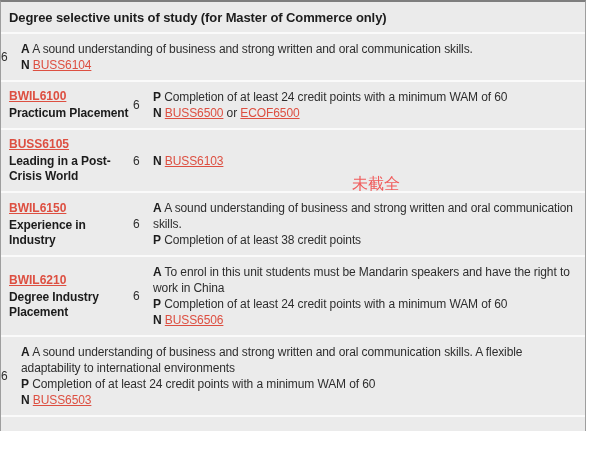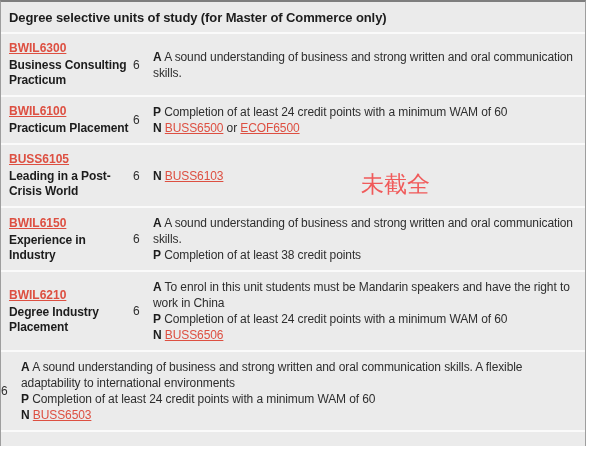--- a/index.html
+++ b/index.html
@@ -49,43 +49,40 @@
   }
   .c-desc{
     flex:1;padding:7px 0 7px 0;
     display:flex;flex-direction:column;justify-content:center;
   }
   .req-line{line-height:16px;letter-spacing:-0.1px;}
   .req-line b{color:var(--heading);}
   .req-link{color:var(--link);text-decoration:underline;cursor:pointer;}
   .partial-row{height:14px;margin-bottom:0;}
   .watermark{
-    position:absolute;left:361px;top:170px;
-    font-size:23px;line-height:28px;color:var(--watermark);
+    position:absolute;left:352px;top:170px;
+    font-size:16px;line-height:28px;color:var(--watermark);
     font-family:"DejaVu Sans", sans-serif;
     pointer-events:none;
   }
 </style>
 </head>
 <body>
 
 <div class="page">
   <div class="unit-table">
     <div class="thead">
       <span>Degree selective units of study (for Master of Commerce only)</span>
     </div>
     <div id="table-body">
   <div class="row">
-    <div class="cell c-unit">
-      <a class="unit-code" href="#">BWIL6300</a>
-      <span class="unit-name">Business Consulting Practicum</span>
-    </div>
     <div class="cell c-credits">6</div>
     <div class="cell c-desc">
             <div class="req-line"><b>A</b> <span>A sound understanding of business and strong written and oral communication skills.</span></div>
+            <div class="req-line"><b>N</b> <a href="#" class="req-link">BUSS6104</a></div>
           </div>
   </div>
 
   <div class="row">
     <div class="cell c-unit">
       <a class="unit-code" href="#">BWIL6100</a>
       <span class="unit-name">Practicum Placement</span>
     </div>
     <div class="cell c-credits">6</div>
     <div class="cell c-desc">

